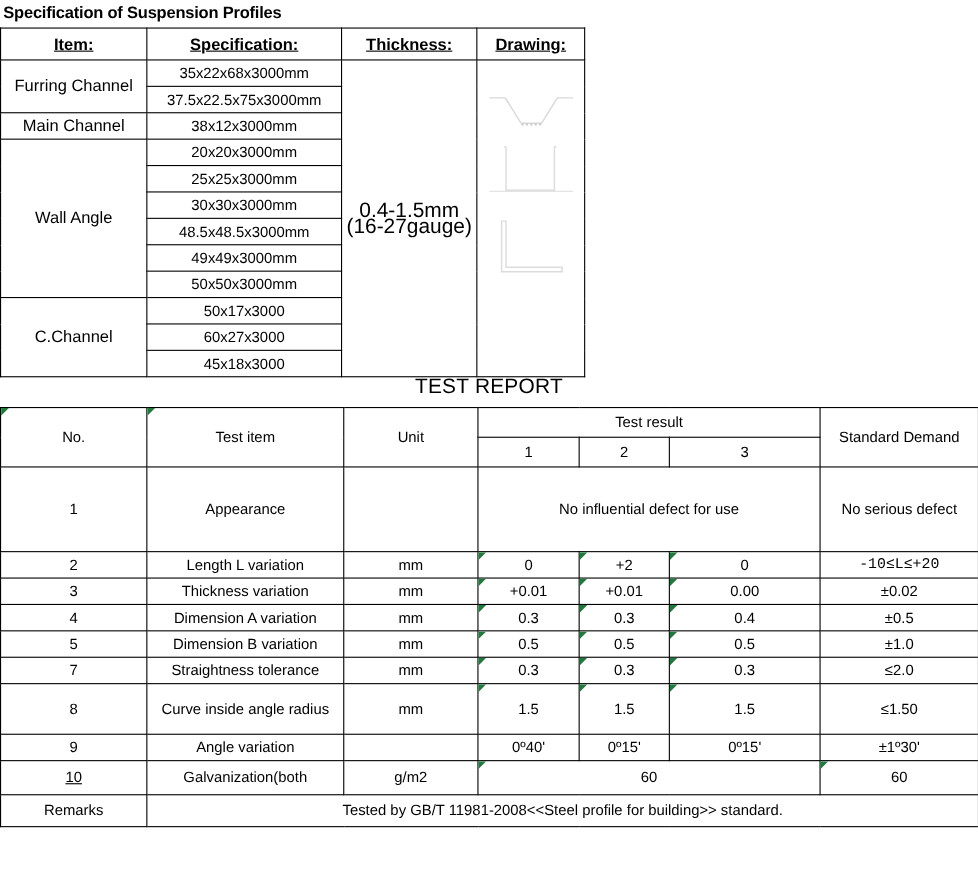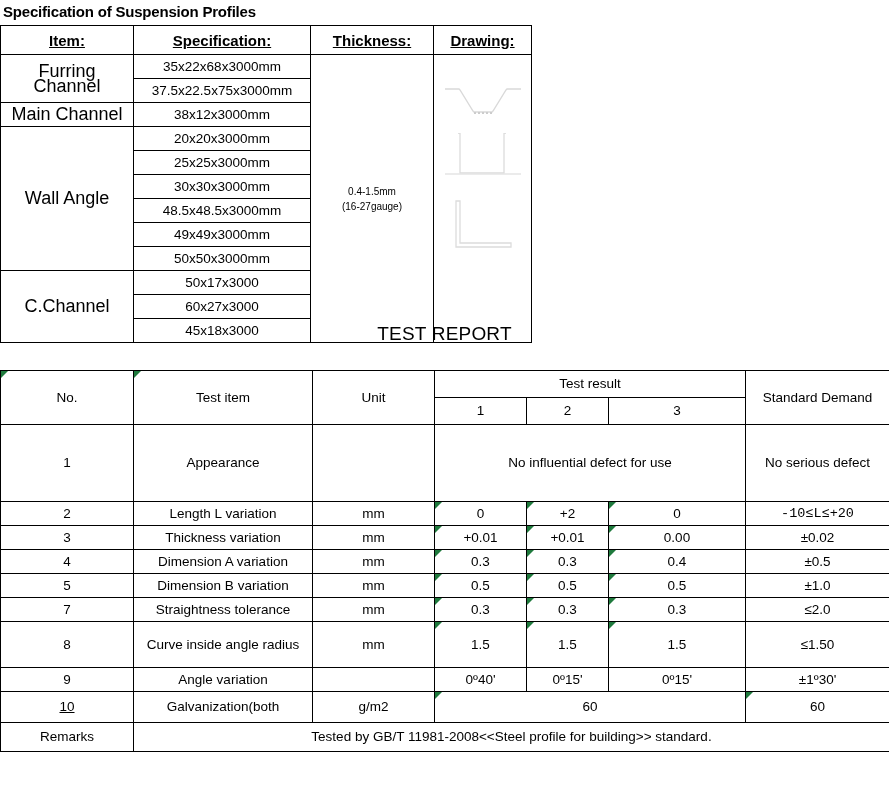--- a/index.html
+++ b/index.html
@@ -54,41 +54,41 @@
   #spec-table td, #spec-table th {
     height: 23px;
     line-height: 15px;
   }
   #spec-table thead th {
     font-weight: bold;
     font-size: 15px;
     height: 28px;
     text-decoration: underline;
   }
-  .item-cell { font-size: 18px; margin-top: 32px; }
-  .thickness-cell { font-size: 10px; line-height: 22px; }
+  .item-cell { font-size: 15px; margin-top: 32px; }
+  .thickness-cell { font-size: 19px; line-height: 22px; }
   .drawing-cell { padding: 0; }
 
   .drawing-wrap {
     position: absolute;
     left: 0;
     top: 0;
     width: 100%;
     height: 100%;
   }
   .drawing-wrap svg {
     position: absolute;
     left: 50%;
     transform: translateX(-50%);
   }
 
   
   .test-report-title {
     position: absolute;
-    top: 323px;
+    top: 341px;
     left: 0;
     width: 889px;
     text-align: center;
     font-size: 19px;
     letter-spacing: 0.2px;
     font-family: "Liberation Sans", sans-serif;
   }
 
   
   #test-table {

